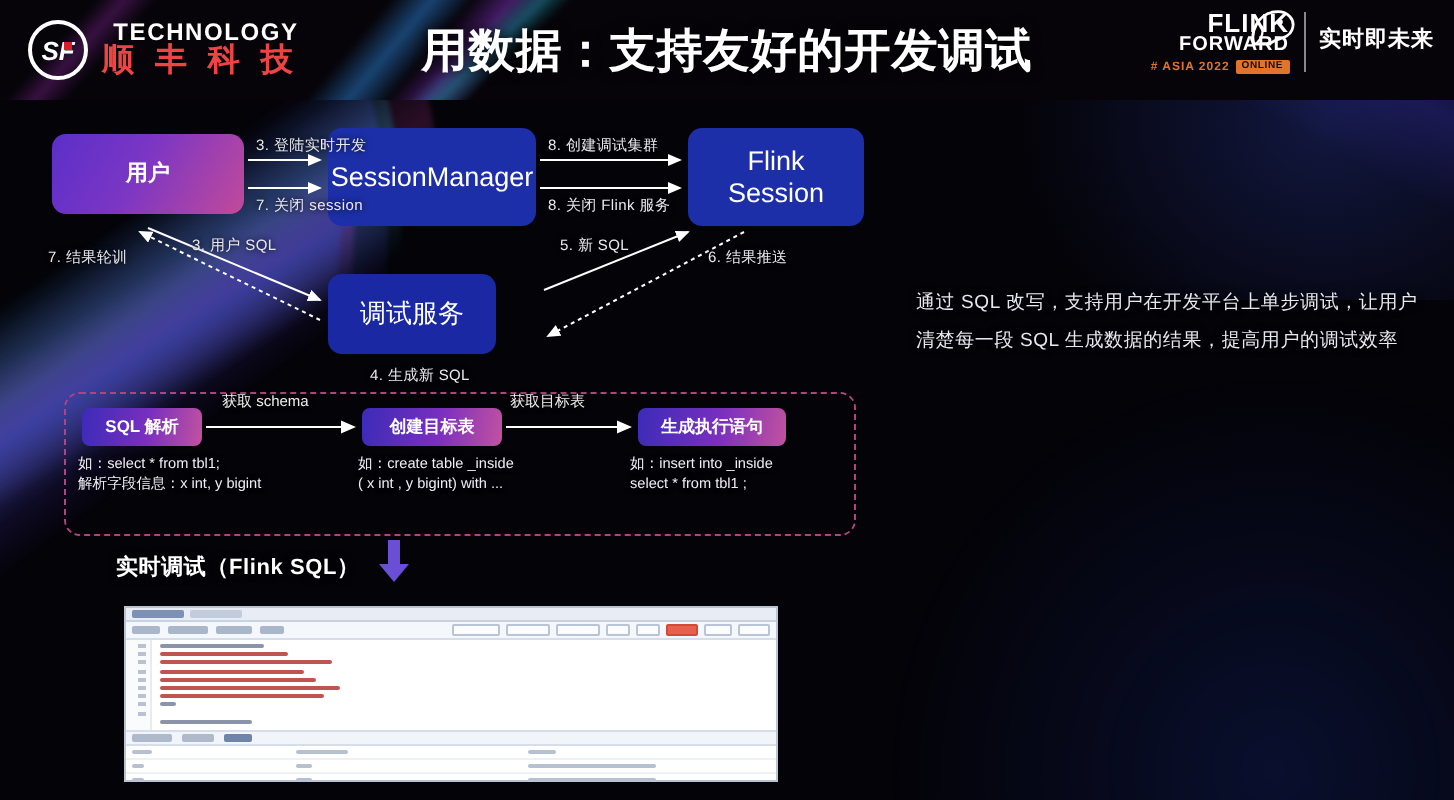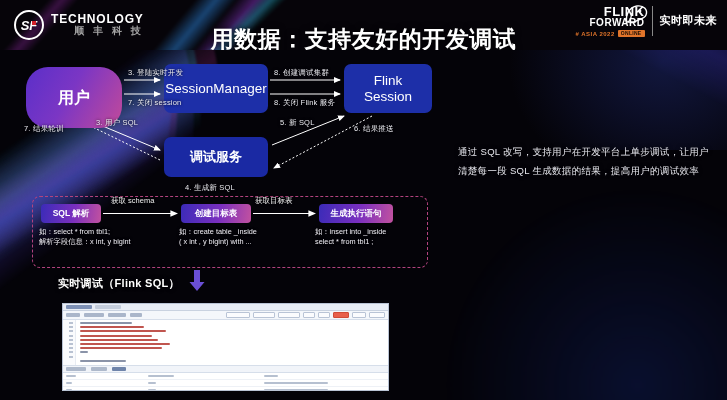--- a/index.html
+++ b/index.html
@@ -61,36 +61,36 @@
          background: linear-gradient(122deg, rgba(0,0,0,0) 43%, rgba(130,50,190,.5) 50%, rgba(0,0,0,0) 57%);
          transform: rotate(8deg); }
   .hs3 { left:185px; top:-40px; width:120px; height:130px;
          background: linear-gradient(124deg, rgba(0,0,0,0) 44%, rgba(20,160,170,.45) 50%, rgba(0,0,0,0) 56%);
          transform: rotate(12deg); }
   .hs4 { left:-30px; top:-30px; width:130px; height:120px;
          background: linear-gradient(118deg, rgba(0,0,0,0) 44%, rgba(150,40,170,.35) 50%, rgba(0,0,0,0) 57%);
          transform: rotate(14deg); }
 
   .slide-title {
-    position:absolute; left:0; top:14px; width:727px; height:50px;
+    position:absolute; left:0; top:0; width:727px; height:50px;
     display:flex; align-items:center; justify-content:center;
     color:#fff; font-size:23px; font-weight:bold; letter-spacing:.5px;
     text-shadow: 0 0 6px rgba(0,0,0,.9);
   }
 
   
   .sf-logo { position:absolute; left:14px; top:10px; display:flex; align-items:center; gap:7px; }
   .sf-mark { width:30px; height:30px; border:2px solid #fff; border-radius:50%;
              display:flex; align-items:center; justify-content:center;
              font-size:13px; font-weight:bold; font-style:italic; color:#fff;
              position:relative; }
   .sf-mark .dot { position:absolute; right:6px; top:9px; width:4px; height:4px; background:#d4202a; }
   .sf-text { display:flex; flex-direction:column; line-height:1.05;text-align:right; }
   .sf-en { color:#fff; font-size:12px; font-weight:bold; letter-spacing:.8px; }
-  .sf-cn { color:#a3a3a3; font-size:10px; font-weight:bold; letter-spacing:3px; }
+  .sf-cn { color:#ef4444; font-size:16px; font-weight:bold; letter-spacing:3px; }
 
   
   .ff-logo { position:absolute; right:10px; top:5px; display:flex; align-items:center; gap:7px; }
   .ff-left { display:flex; flex-direction:column; align-items:flex-end; line-height:1; position:relative; }
   .ff-l1 { color:#fff; font-size:13px; font-weight:bold; letter-spacing:.5px; }
   .ff-l2 { color:#fff; font-size:10px; font-weight:bold; letter-spacing:.5px; }
   .ff-l3 { display:flex; align-items:center; gap:3px; margin-top:2px; }
   .ff-asia { color:#e0742a; font-size:6px; font-weight:bold; letter-spacing:.5px; }
   .ff-badge { background:#e0742a; color:#1a0d04; font-size:5px; font-weight:bold;
               padding:1px 3px; border-radius:1px; letter-spacing:.3px; }
@@ -98,29 +98,29 @@
   .ff-div { width:1px; height:30px; background:#888; }
   .ff-cn { display:flex; line-height:1.02; }
   .ff-cn span { color:#fff; font-size:11px; font-weight:bold; letter-spacing:.5px; }
 
   
   .flow { position:absolute; left:0; top:50px; width:450px; height:350px; }
   .node {
     position:absolute; display:flex; align-items:center; justify-content:center;
     text-align:center; color:#fff; border-radius:7px; line-height:1.12;
   }
-  .node-user { left:26px; top:17px; width:96px; height:61px;
+  .node-user { left:26px; top:17px; width:96px; height:40px;
     background: linear-gradient(120deg,#5b2fc9 0%, #7b36c4 45%, #c24a9a 100%);
-    font-size:16px; font-weight:bold;border-radius:22px; }
+    font-size:11px; font-weight:bold; }
   .node-sm { left:164px; top:14px; width:104px; height:49px;
     background:#1d2fa8; font-size:13.5px; }
   .node-fs { left:344px; top:14px; width:88px; height:49px;
     background:#1d2fa8; font-size:13.5px; }
-  .node-dbg { left:164px; top:87px; width:104px; height:40px;
-    background:#1a29a3; font-size:13px; font-weight:bold; }
+  .node-dbg { left:164px; top:87px; width:84px; height:40px;
+    background:#1a29a3; font-size:13px; font-weight:normal; }
 
   .flow svg { position:absolute; left:0; top:0; width:450px; height:350px; overflow:visible; }
 
   .lbl { position:absolute; color:#e9e9ef; font-size:7.5px; white-space:nowrap;
          text-shadow:0 0 3px #000; letter-spacing:.2px; }
   .lbl1 { left:128px; top:18px; }
   .lbl7s { left:128px; top:48px; }
   .lbl2 { left:274px; top:18px; }
   .lbl8 { left:274px; top:48px; }
   .lbl7p { left:24px; top:74px; }

